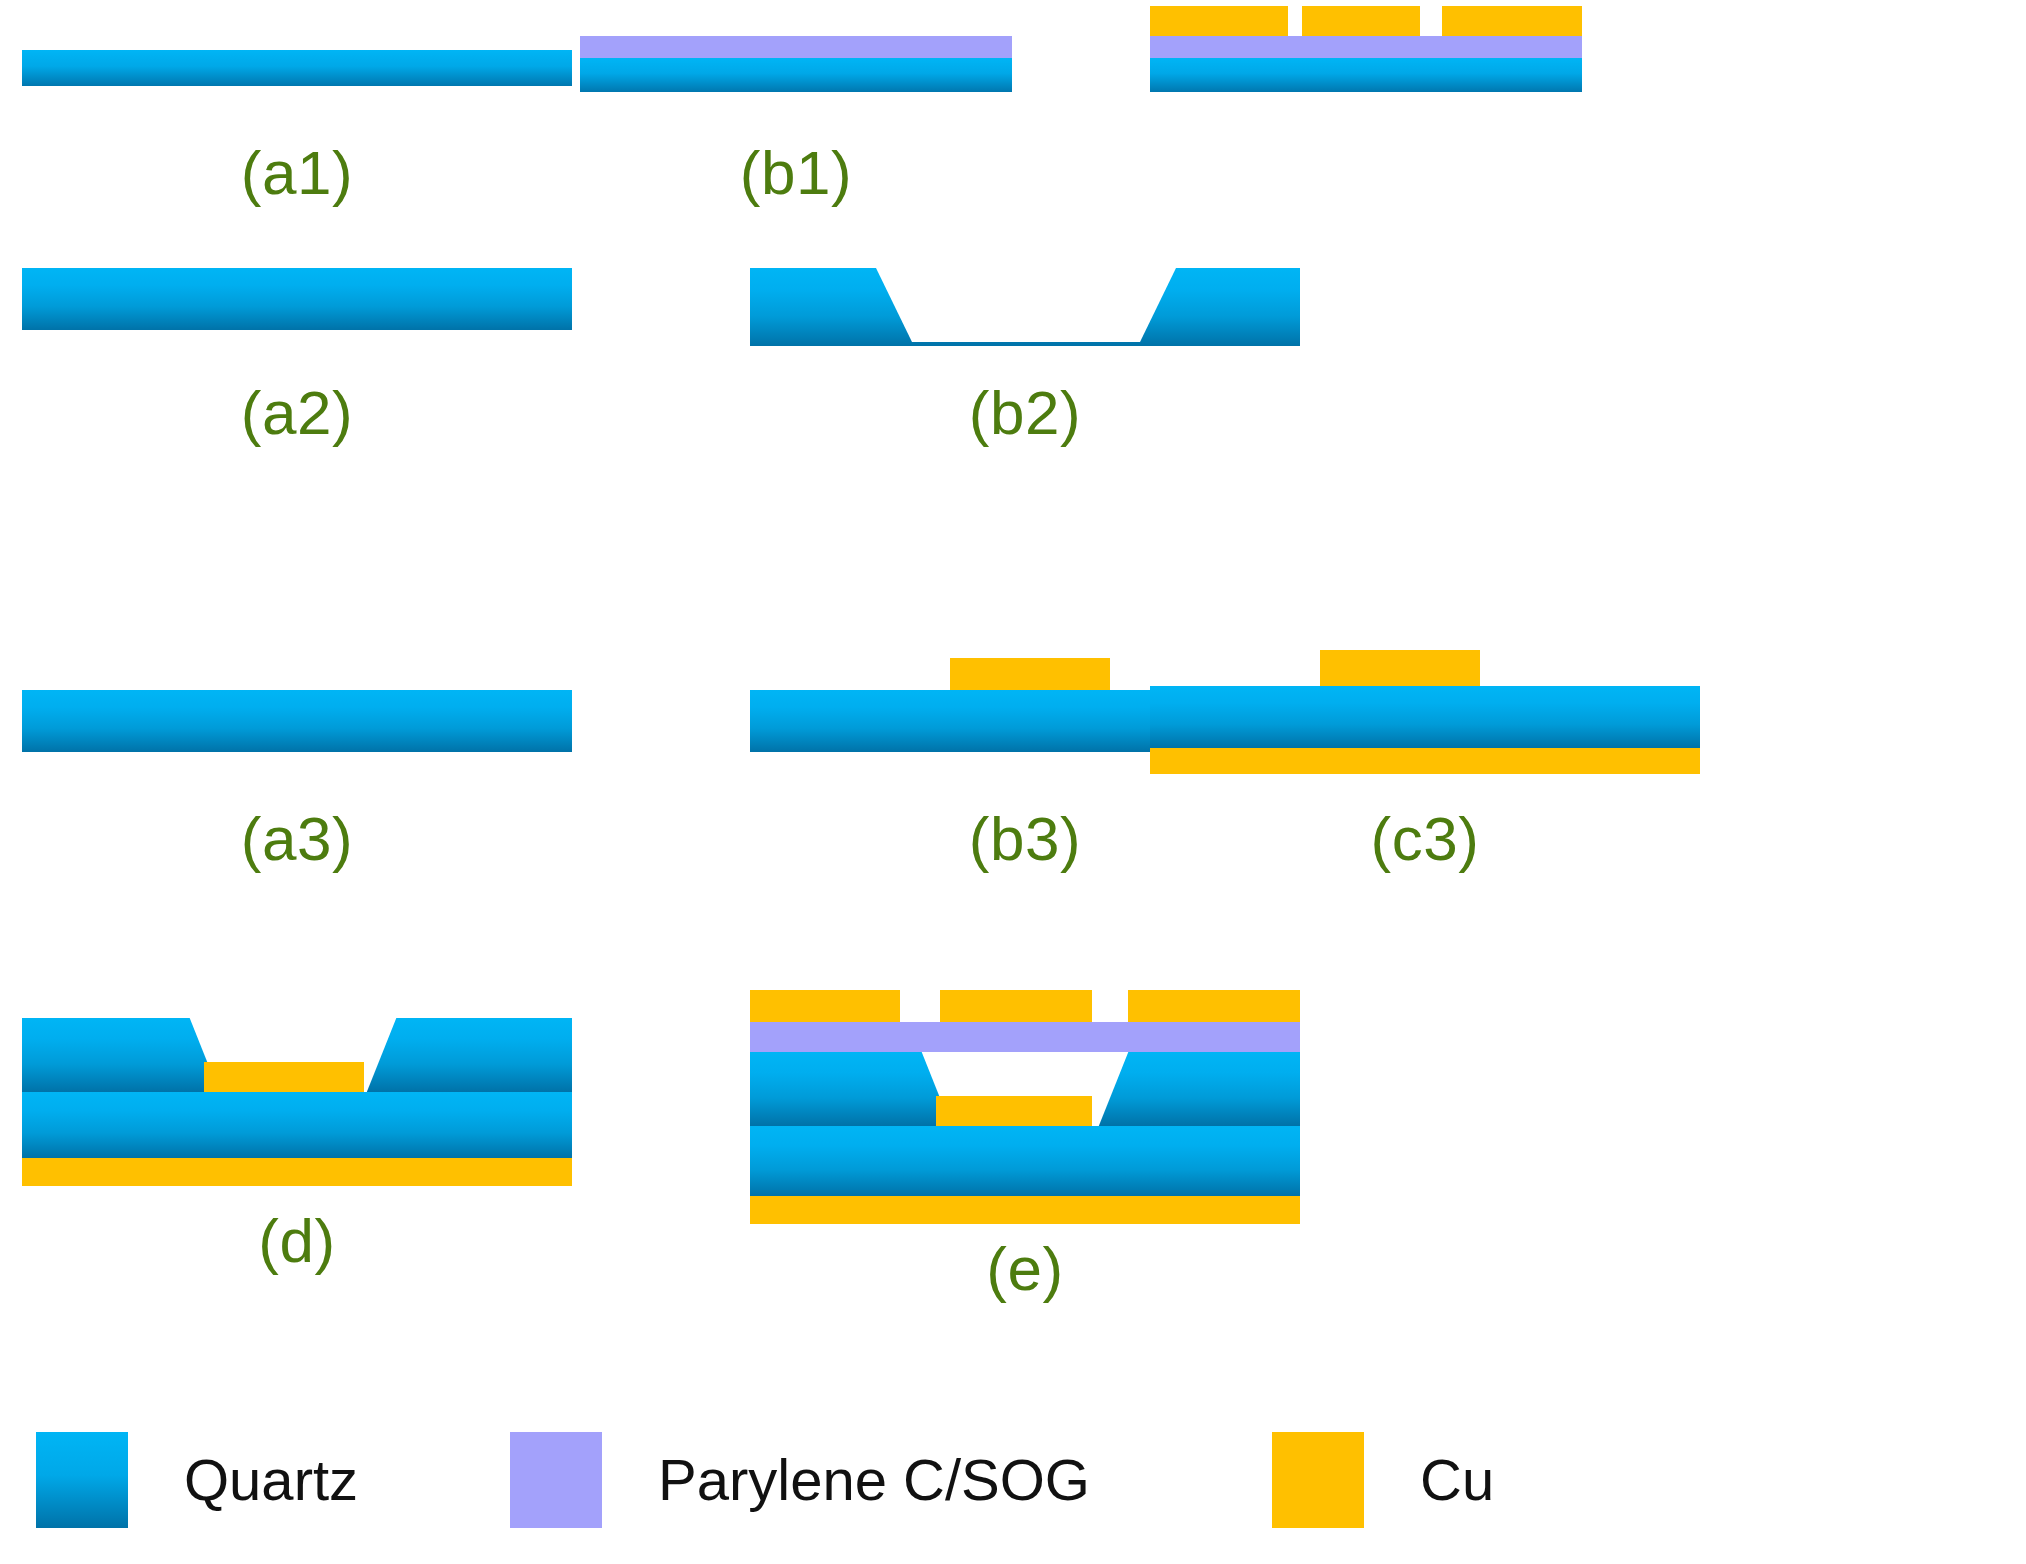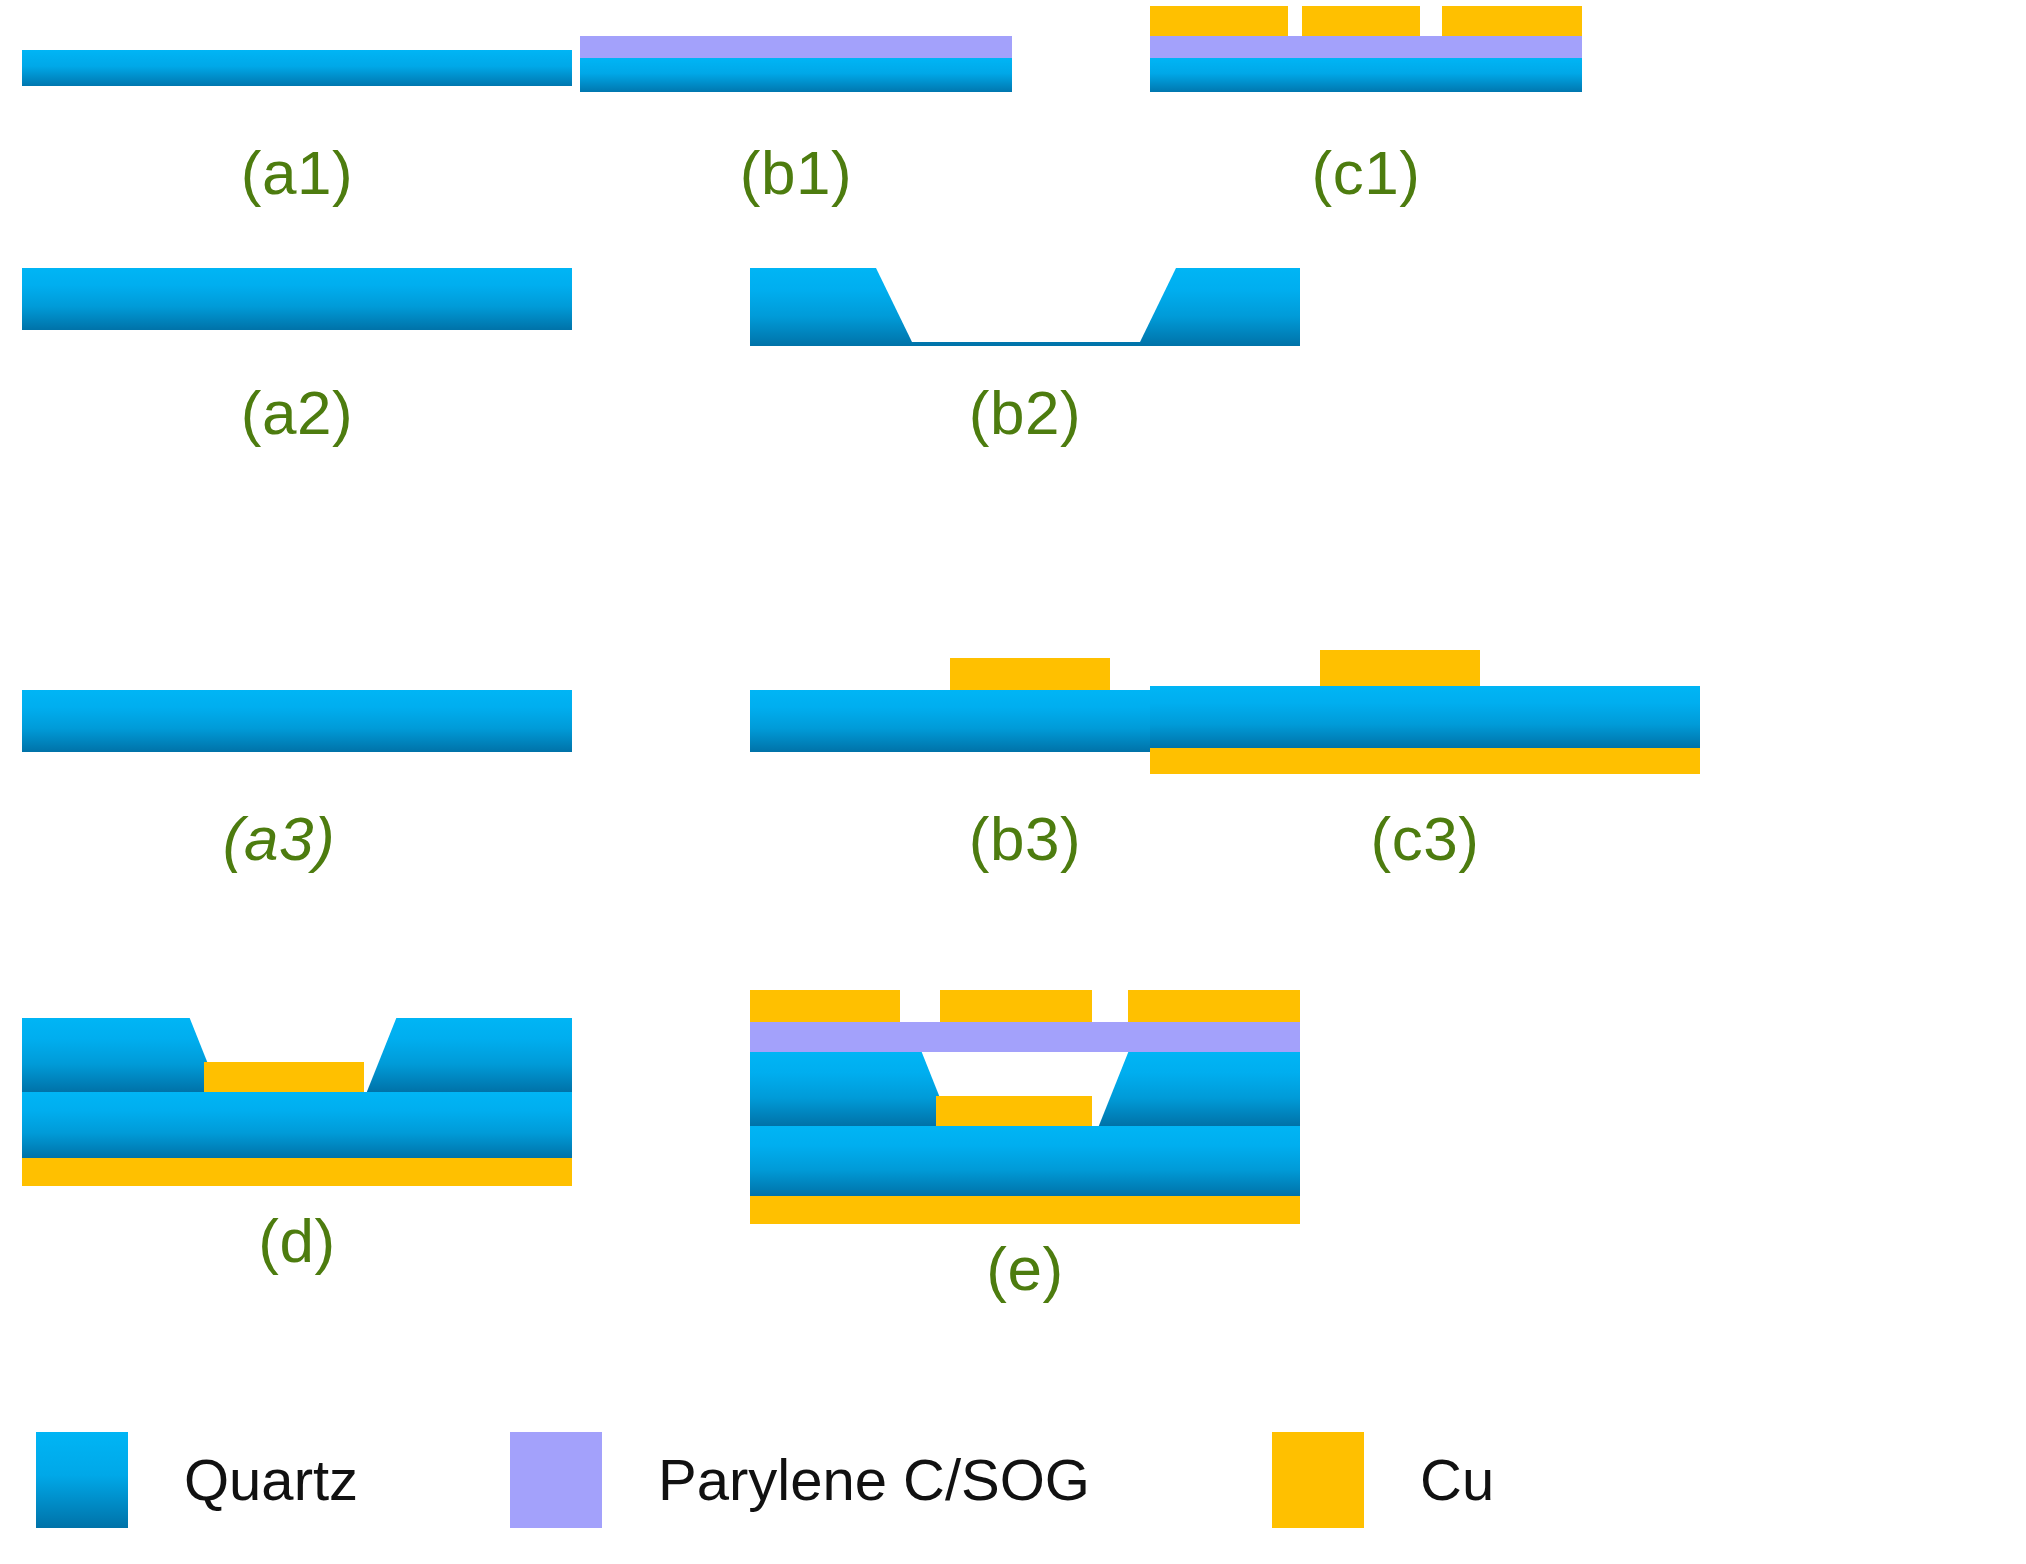--- a/index.html
+++ b/index.html
@@ -61,21 +61,20 @@
 
 <div class="panel" style="left:1120px;top:0px;width:906px;height:200px;">
   <div class="stage" style="left:30px;top:6px;width:432px;height:86px;">
 
     <div class="cu" style="left:0px;top:0px;width:138px;height:30px;"></div>
     <div class="cu" style="left:152px;top:0px;width:118px;height:30px;"></div>
     <div class="cu" style="left:292px;top:0px;width:140px;height:30px;"></div>
     <div class="pary" style="left:0;top:30px;width:432px;height:22px;"></div>
     <div class="quartz-thin" style="left:0;top:52px;width:432px;height:34px;"></div>
   </div>
-  <div class="cap" style="left:30px;top:142px;width:432px;">(c1)</div>
 </div>
 
 <div class="panel" style="left:0px;top:260px;width:620px;height:200px;">
   <div class="stage" style="left:22px;top:8px;width:550px;height:62px;">
     <div class="quartz" style="left:0;top:0;width:550px;height:62px;"></div>
   </div>
   <div class="cap" style="left:22px;top:122px;width:550px;">(a2)</div>
 </div>
 
 <div class="panel" style="left:560px;top:260px;width:620px;height:200px;">
@@ -85,21 +84,21 @@
     <div class="cavity" style="left:126px;top:0px;width:300px;height:74px;
                 clip-path:polygon(0% 0%,100% 0%,88% 100%,12% 100%);"></div>
   </div>
   <div class="cap" style="left:190px;top:122px;width:550px;">(b2)</div>
 </div>
 
 <div class="panel" style="left:0px;top:640px;width:620px;height:210px;">
   <div class="stage" style="left:22px;top:50px;width:550px;height:62px;">
     <div class="quartz" style="left:0;top:0;width:550px;height:62px;"></div>
   </div>
-  <div class="cap" style="left:4px;top:168px;width:550px;font-style:italic;">(a3)</div>
+  <div class="cap" style="left:22px;top:168px;width:550px;">(a3)</div>
 </div>
 
 <div class="panel" style="left:560px;top:640px;width:620px;height:210px;">
   <div class="stage" style="left:190px;top:18px;width:550px;height:94px;">
     <div class="cu" style="left:200px;top:0px;width:160px;height:32px;"></div>
     <div class="quartz" style="left:0;top:32px;width:550px;height:62px;"></div>
   </div>
   <div class="cap" style="left:190px;top:168px;width:550px;">(b3)</div>
 </div>
 

